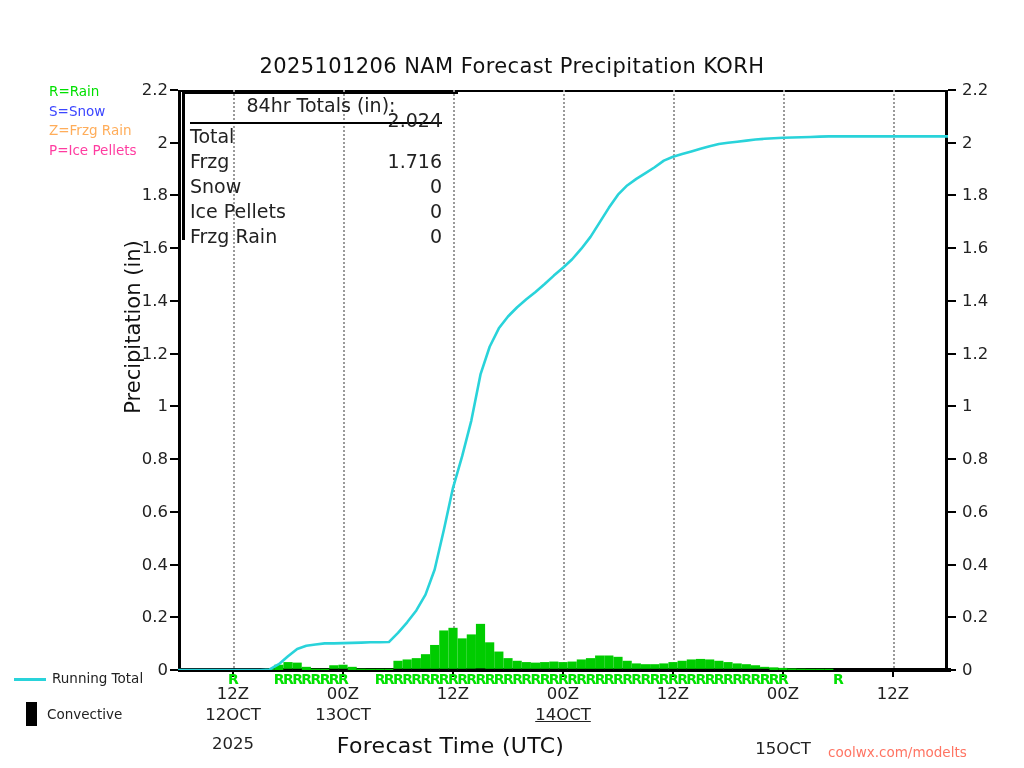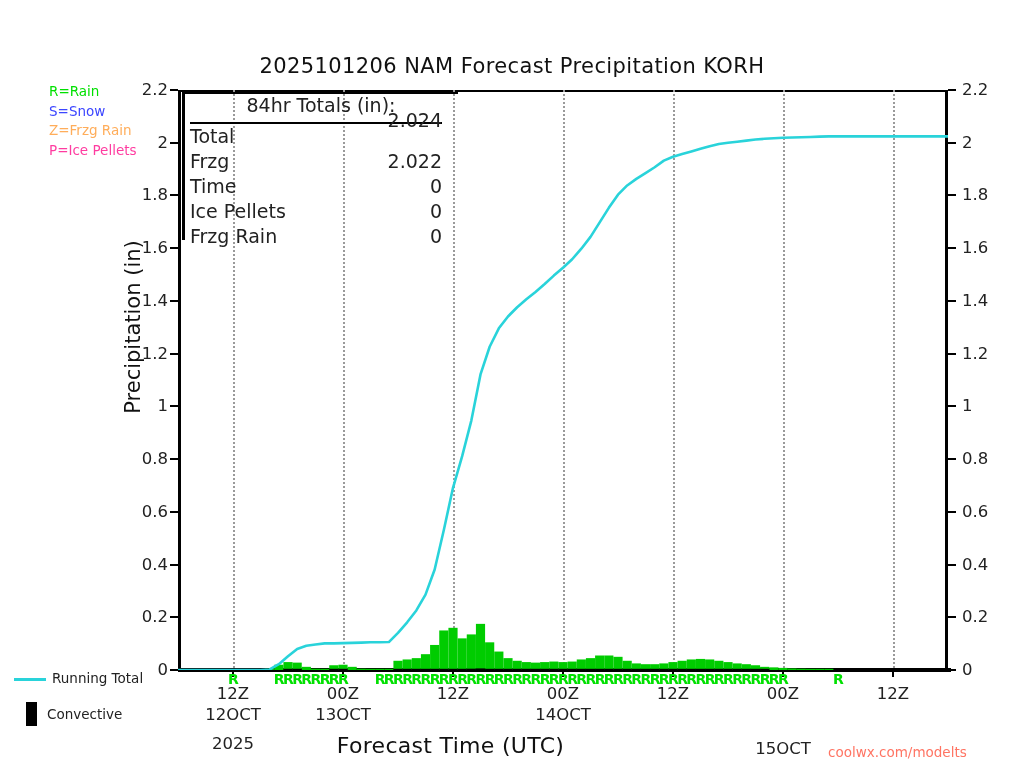--- a/index.html
+++ b/index.html
@@ -146,21 +146,21 @@
     <div class="abs xlab" style="left: 188px; top: 684px;">12Z</div>
     <div class="abs xlab2" style="left: 188px; top: 705px;">12OCT</div>
     <div class="abs xlab3" style="left: 188px; top: 734px;">2025</div>
     <div class="abs xtick" style="left: 342px;"></div>
     <div class="abs xlab" style="left: 298px; top: 684px;">00Z</div>
     <div class="abs xlab2" style="left: 298px; top: 705px;">13OCT</div>
     <div class="abs xtick" style="left: 452px;"></div>
     <div class="abs xlab" style="left: 408px; top: 684px;">12Z</div>
     <div class="abs xtick" style="left: 562px;"></div>
     <div class="abs xlab" style="left: 518px; top: 684px;">00Z</div>
-    <div class="abs xlab2" style="left: 518px; top: 705px;">14OCT</div>
+    <div class="abs xlab2" style="left: 518px; top: 705px; text-decoration: underline;">14OCT</div>
     <div class="abs xtick" style="left: 672px;"></div>
     <div class="abs xlab" style="left: 628px; top: 684px;">12Z</div>
     <div class="abs xtick" style="left: 782px;"></div>
     <div class="abs xlab" style="left: 738px; top: 684px;">00Z</div>
     <div class="abs xlab2" style="left: 738px; top: 739px;">15OCT</div>
     <div class="abs xtick" style="left: 892px;"></div>
     <div class="abs xlab" style="left: 848px; top: 684px;">12Z</div>
   </div>
 
 <svg class="abs" id="bars-layer" viewBox="0 0 770 580" preserveAspectRatio="none">
@@ -335,22 +335,22 @@
     <span class="ptype-ch" style="left: 655px; color: rgb(0, 224, 0);">R</span>
   </div>
 
 <div class="abs" id="totals-box"></div>
 <div class="abs" id="totals-head">84hr Totals (in):</div>
 <div class="abs" id="totals-rule"></div>
 
 <div class="abs trow tlabel" style="top:124px">Total</div>
 <div class="abs trow tval" style="top:108px">2.024</div>
 <div class="abs trow tlabel" style="top:149px">Frzg</div>
-<div class="abs trow tval" style="top:149px">2.022</div>
-<div class="abs trow tlabel" style="top:174px">Time</div>
+<div class="abs trow tval" style="top:149px">1.716</div>
+<div class="abs trow tlabel" style="top:174px">Snow</div>
 <div class="abs trow tval" style="top:174px">0</div>
 <div class="abs trow tlabel" style="top:199px">Ice Pellets</div>
 <div class="abs trow tval" style="top:199px">0</div>
 <div class="abs trow tlabel" style="top:224px">Frzg Rain</div>
 <div class="abs trow tval" style="top:224px">0</div>
 
 <div class="abs" id="legend-run-line"></div>
 <div class="abs" id="legend-run-text">Running Total</div>
 <div class="abs" id="legend-conv-swatch"></div>
 <div class="abs" id="legend-conv-text">Convective</div>

